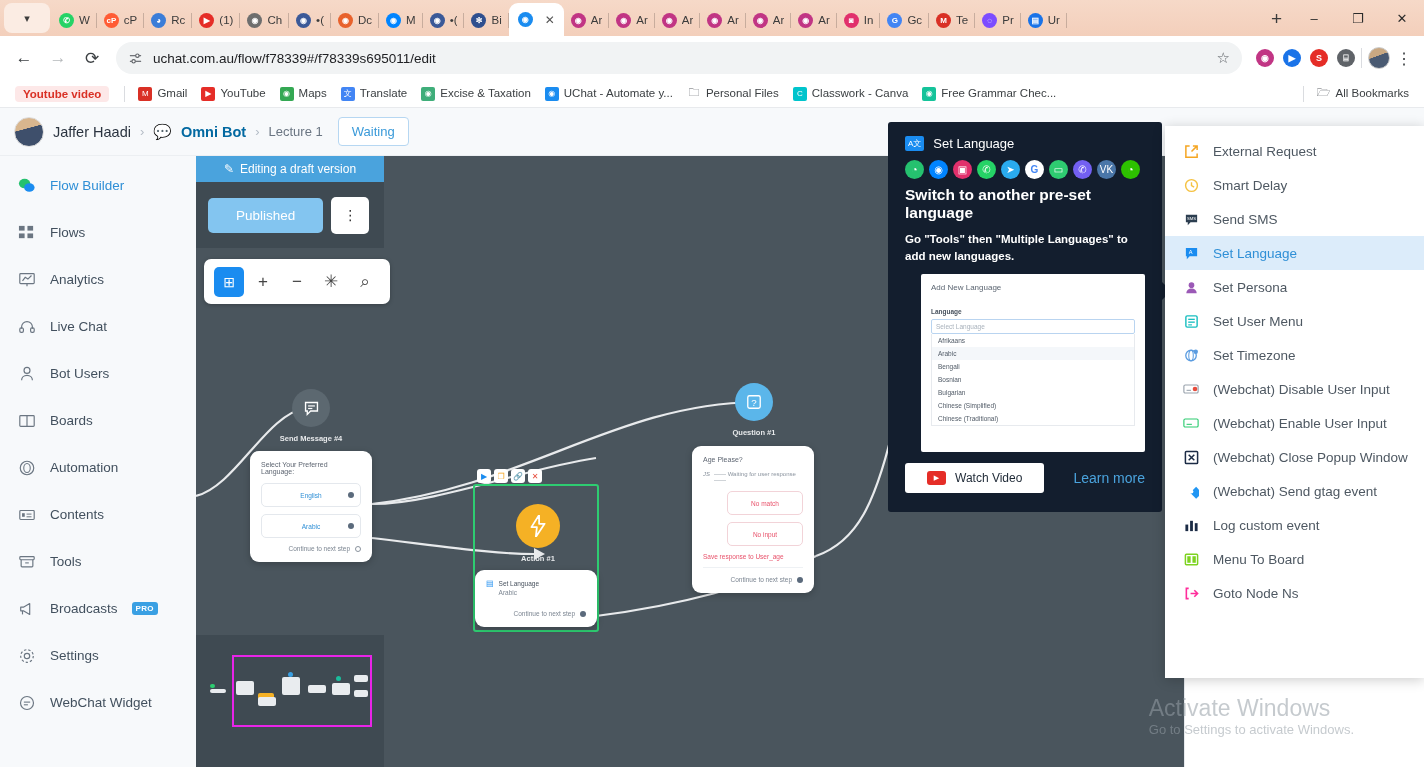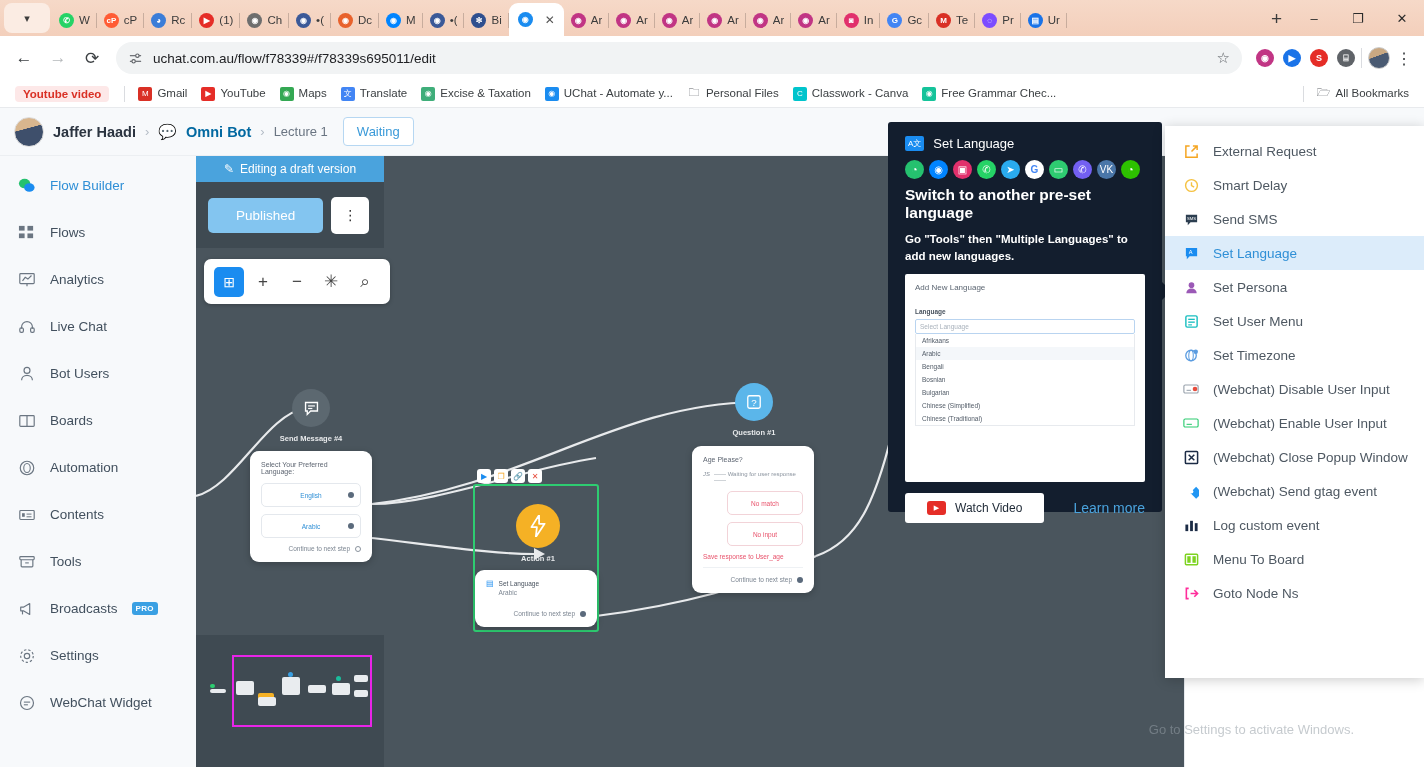--- a/index.html
+++ b/index.html
@@ -80,21 +80,21 @@
              padding: 2px 8px; margin-right: 2px; }
   .bm-sep { width: 1px; height: 16px; background: #dadce0; margin: 0 6px; }
 
   
   .appwrap { position: absolute; top: 108px; left: 0; width: 1424px; height: 659px;
              background: #f7f9fb; }
   .apphdr { height: 48px; display: flex; align-items: center; padding: 0 14px; gap: 9px;
             background: #f7f9fb; border-bottom: 1px solid #eceff2; }
   .avatar-lg { width: 30px; height: 30px; border-radius: 50%; flex:0 0 30px;
     background: linear-gradient(165deg,#d8b68e 38%,#3e4f6b 39%); border: 1px solid #ddd; }
-  .bc-name { font-size: 14.5px; font-weight: bold; color: #2b3440; }
+  .bc-name { font-size: 14.5px; font-weight: normal; color: #2b3440; }
   .bc-chev { color: #b4bcc6; font-size: 13px; }
   .bc-bot { font-size: 14.5px; font-weight: bold; color: #0369a1; }
   .bc-sub { font-size: 13px; color: #6a7582; }
   .preview-btn {
     border: 1px solid #b6d7f2; color: #3a9ad9; background: #fff;
     border-radius: 4px; font-size: 13px; padding: 6px 13px; margin-left: 6px;
   }
 
   .appbody { display: flex; height: 611px; }
   .sidebar { width: 196px; background: #f7f9fb; padding-top: 6px; flex: 0 0 196px; }
@@ -184,22 +184,22 @@
          background: #131e2e; border-radius: 3px; padding: 14px 17px; z-index: 30;
          color: #fff; }
   .tip::after { content: ""; position: absolute; right: -9px; top: 160px;
     border: 9px solid transparent; border-left-color: #131e2e; border-right: 0; }
   .tip-hdr { display: flex; align-items: center; gap: 9px; font-size: 13px; margin-bottom: 9px;}
   .tip-socials { display: flex; gap: 5px; margin-bottom: 7px; }
   .soc { width: 19px; height: 19px; border-radius: 50%; display: flex;
          align-items: center; justify-content: center; font-size: 10px; color: #fff; }
   .tip-h { font-size: 15.5px; font-weight: bold; margin-bottom: 9px; }
   .tip-p { font-size: 11.5px; font-weight: bold; line-height: 1.45; margin-bottom: 10px; }
-  .tip-shot { background: #fff; height: 208px; border-radius: 2px; overflow: hidden;
-              padding: 9px 10px 12px; position: relative; }
+  .tip-shot { background: #fff; height: 178px; border-radius: 2px; overflow: hidden;
+              padding: 9px 10px 12px; position: relative; margin-left: 16px; }
   .ts-title { font-size: 8px; color: #5c6672; margin-bottom: 16px; }
   .ts-lbl { font-size: 6.5px; font-weight: bold; color: #48525e; margin-bottom: 4px; }
   .ts-input { border: 1px solid #b9d4f0; border-radius: 2px; height: 15px;
               font-size: 6.5px; color: #a9b2bc; display: flex; align-items: center;
               padding-left: 4px; }
   .ts-list { border: 1px solid #e7eaee; border-top: none; background: #fff; }
   .ts-li { font-size: 6.5px; color: #515b67; padding: 3px 6px; }
   .ts-li.hl { background: #f4f7fa; }
   .tip-foot { display: flex; align-items: center; margin-top: 11px; }
   .watch { background: #fff; color: #1d2835; border-radius: 3px; font-size: 12px;
@@ -699,20 +699,21 @@
           <div class="nextstep-lbl">Next step</div>
           <div class="nextstep-item">
             <span class="ns-ico">?</span>
             <span class="ns-txt">Question #1</span>
             <span class="ns-x">✕</span>
           </div>
         </div>
       </div>
 
       <div class="watermark">
+        <div class="wm1">Activate Windows</div>
         <div class="wm2">Go to Settings to activate Windows.</div>
       </div>
 
     </div>
   </div>
 </div>
 
 <div class="tip">
   <div class="tip-hdr">
     <span style="background:#1a8cf0;color:#fff;font-size:8px;border-radius:2px;padding:2px 3px;text-align:center;">A文</span>

